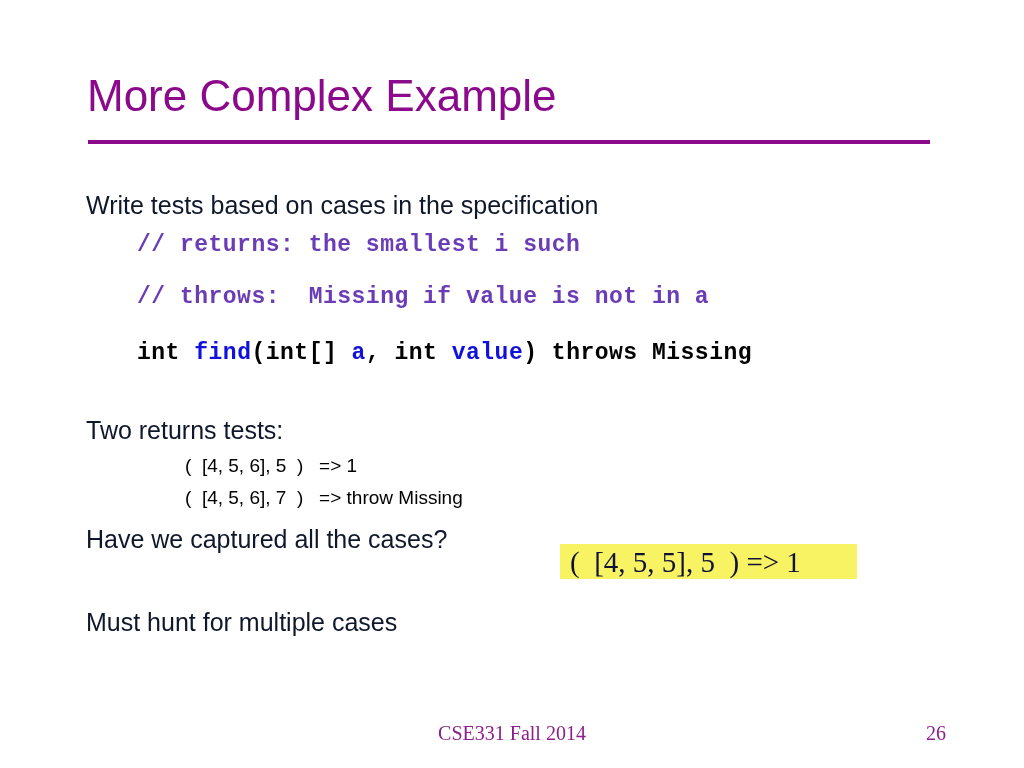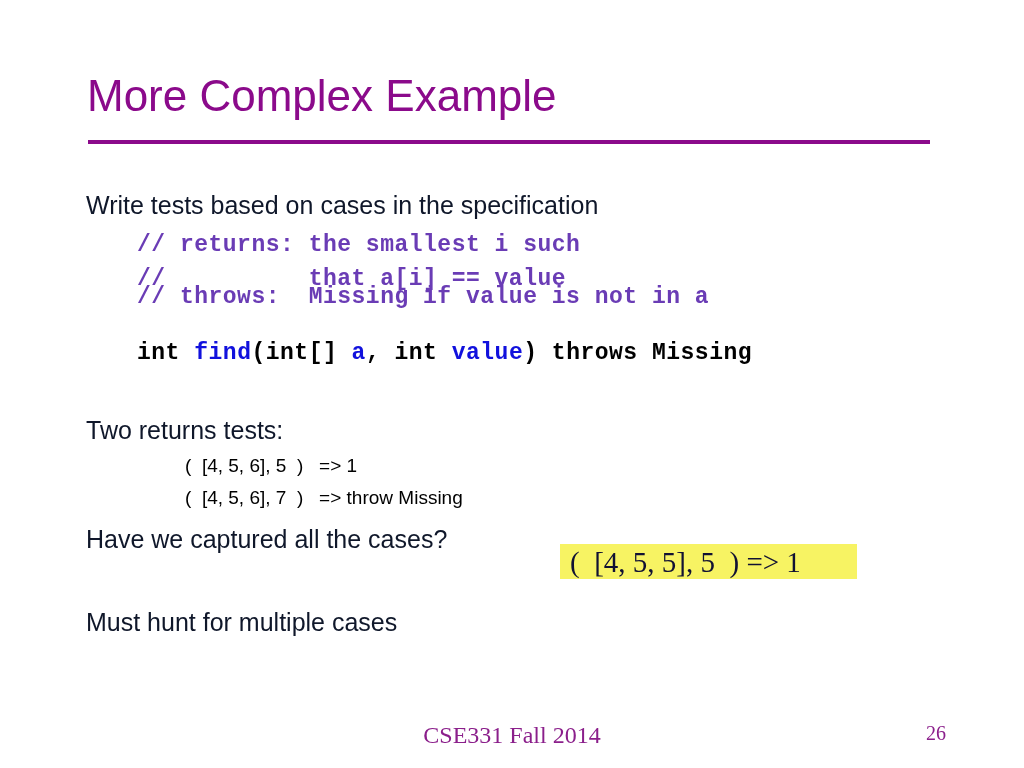--- a/index.html
+++ b/index.html
@@ -116,21 +116,21 @@
   }
 
   
   .footer-center {
     position: absolute;
     left: 0;
     top: 722px;
     width: 1024px;
     text-align: center;
     font-family: "Liberation Serif", serif;
-    font-size: 24px;
+    font-size: 20px;
     color: #8B1F8B;
   }
   .footer-page {
     position: absolute;
     right: 78px;
     top: 722px;
     font-family: "Liberation Serif", serif;
     font-size: 20px;
     color: #8B1F8B;
   }
@@ -139,21 +139,20 @@
 <body>
 
 <div class="slide">
 
   <div class="slide-title">More Complex Example</div>
   <div class="title-rule"></div>
 
   <div class="body-line lvl1" style="top:190px;">Write tests based on cases in the specification</div>
 
   <div class="code-line code-comment" style="top:228px;">// returns: the smallest i such</div>
-  <div class="code-line code-comment" style="top:262px;">//          that a[i] == value</div>
   <div class="code-line code-comment" style="top:280px;">// throws:  Missing if value is not in a</div>
 
   <div class="code-line code-sig" style="top:336px;"><span>int </span><span class="ident">find</span><span>(int[] </span><span class="ident">a</span><span>, int </span><span class="ident">value</span><span>) throws Missing</span></div>
 
   <div class="body-line lvl1" style="top:415px;">Two returns tests:</div>
 
   <div class="test-line" style="top:450px;"><span>(  [4, 5, 6], 5  )</span><span>   =&gt; 1</span></div>
 
   <div class="test-line" style="top:482px;"><span>(  [4, 5, 6], 7  )</span><span>   =&gt; throw Missing</span></div>
 

